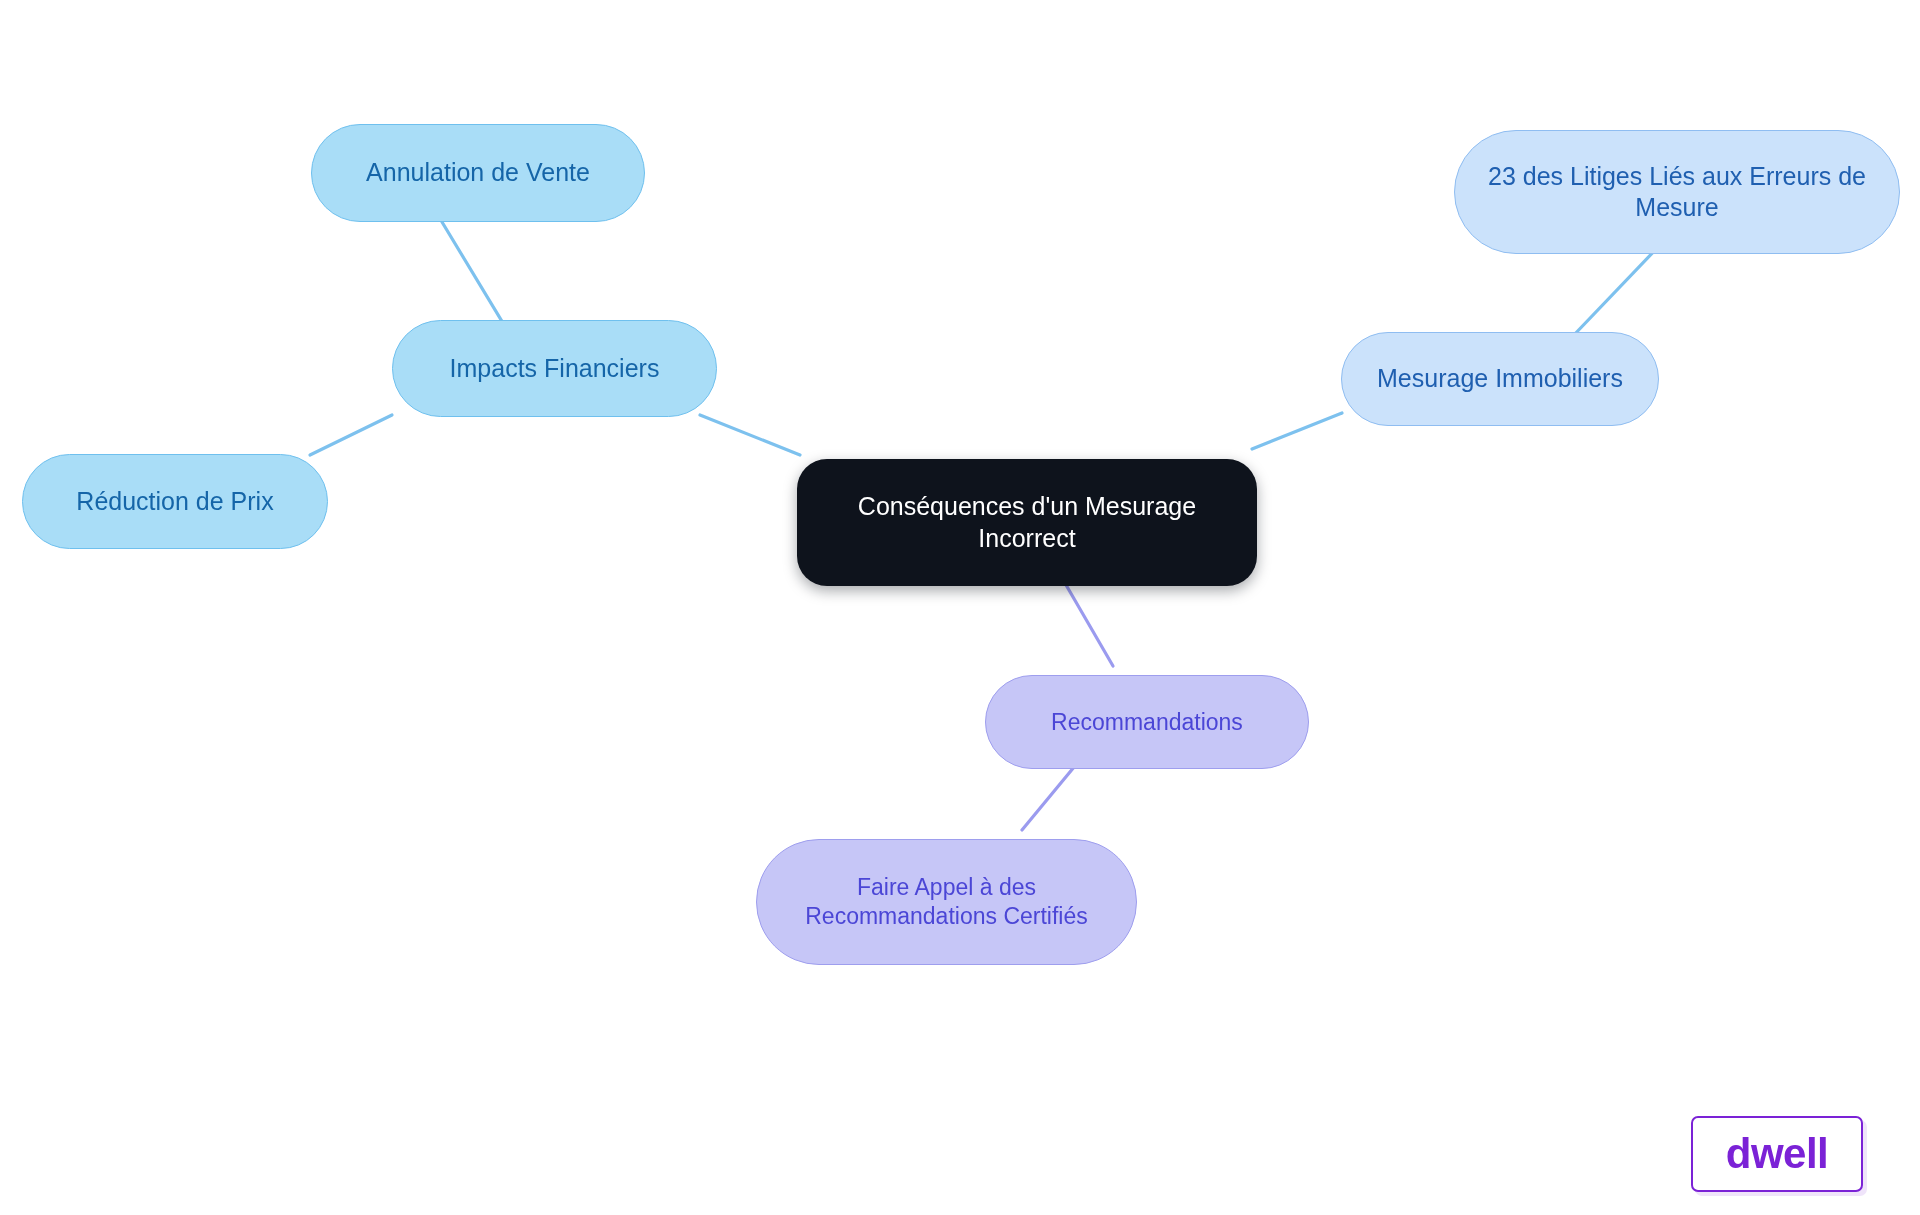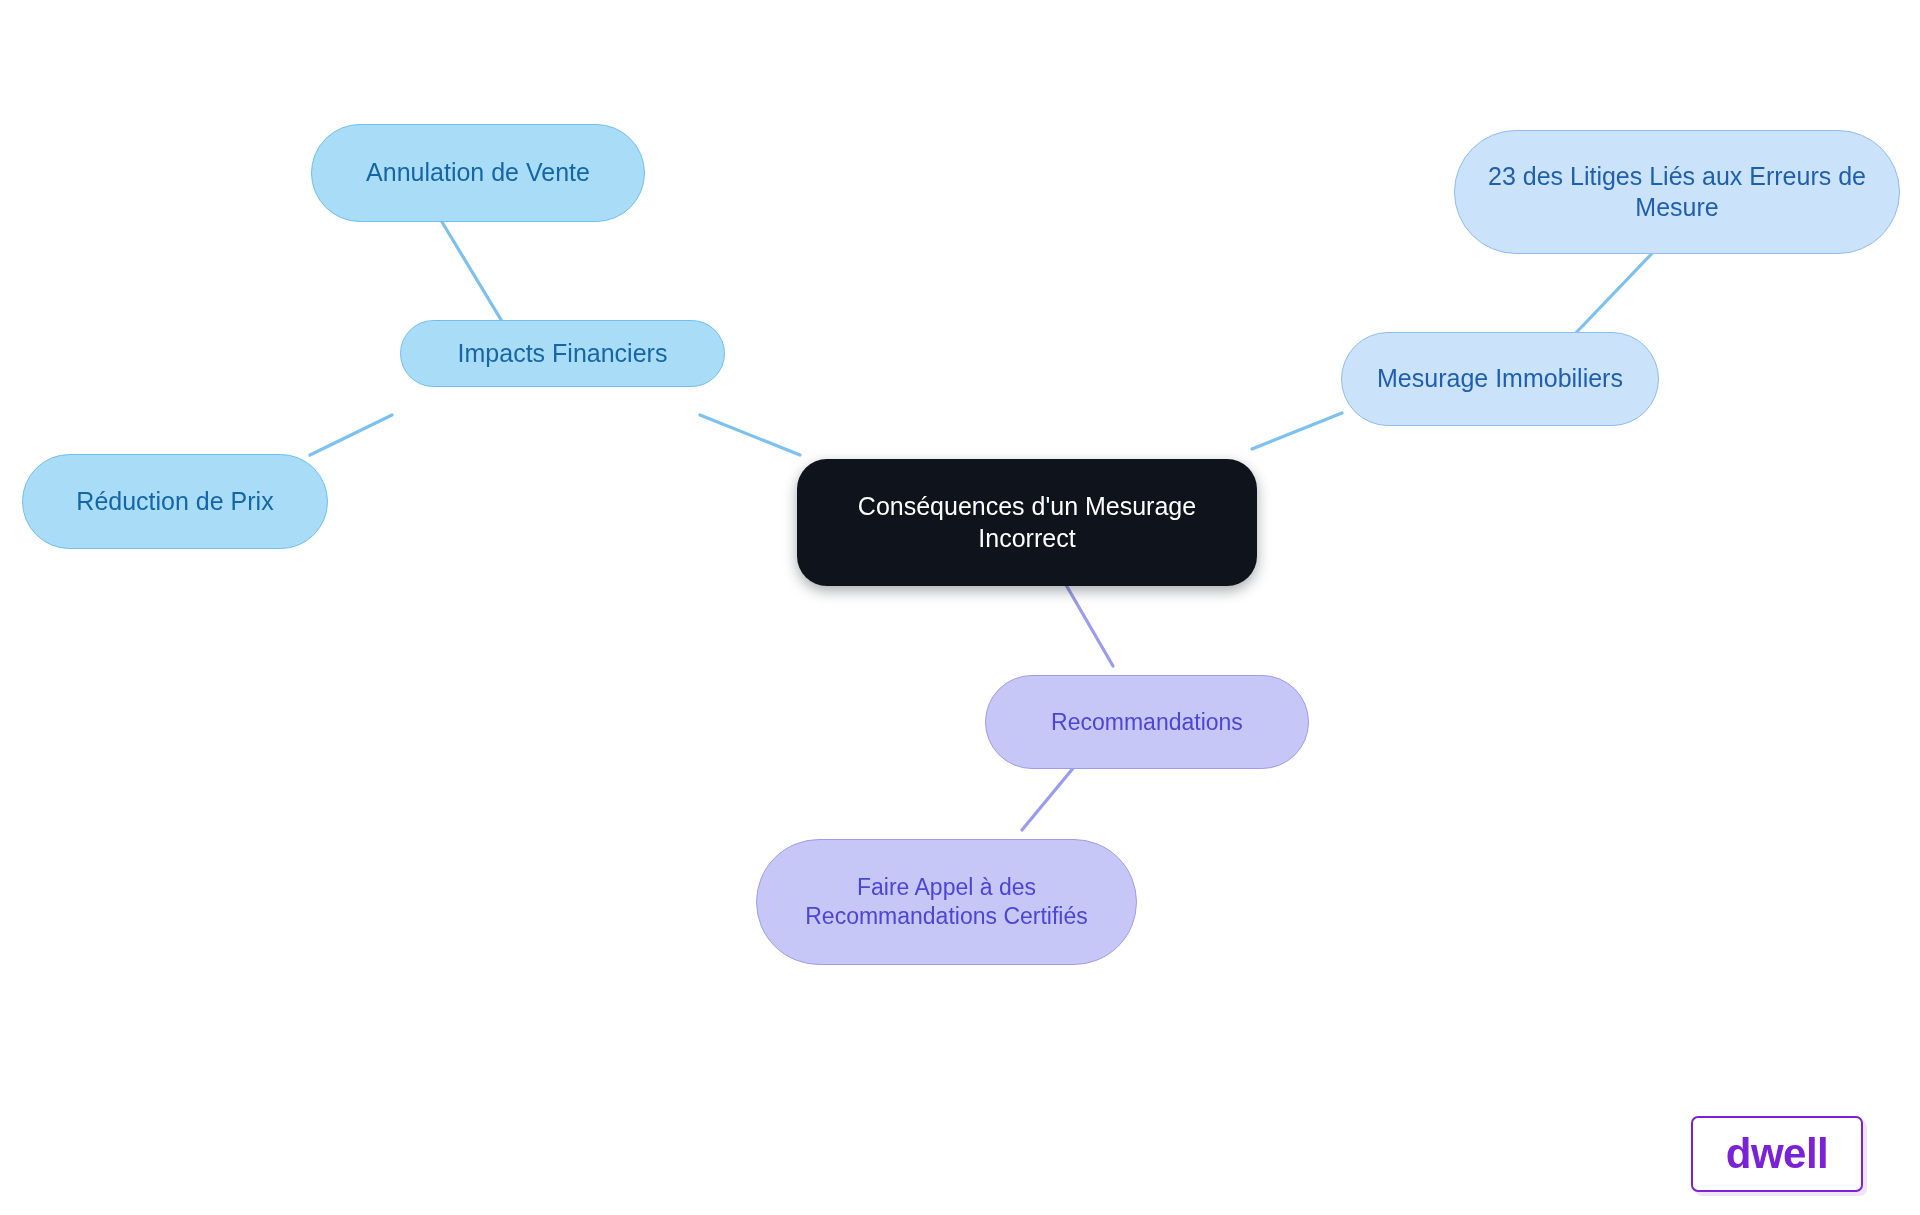--- a/index.html
+++ b/index.html
@@ -100,21 +100,21 @@
     <line x1="1252" y1="449" x2="1342" y2="413" stroke="#7dc1ee" stroke-width="3.2" stroke-linecap="round"></line>
     <line x1="1572" y1="337" x2="1660" y2="245" stroke="#7dc1ee" stroke-width="3.2" stroke-linecap="round"></line>
     <line x1="1062" y1="578" x2="1113" y2="666" stroke="#9b9bef" stroke-width="3.2" stroke-linecap="round"></line>
     <line x1="1084" y1="755" x2="1022" y2="830" stroke="#9b9bef" stroke-width="3.2" stroke-linecap="round"></line>
   </svg>
 
   <div class="node node-blue-strong" style="left:311px; top:124px; width:334px; height:98px;">
     <span>Annulation de Vente</span>
   </div>
 
-  <div class="node node-blue-strong" style="left:400px; top:320px; width:325px; height:67px;">
+  <div class="node node-blue-strong" style="left:392px; top:320px; width:325px; height:97px;">
     <span>Impacts Financiers</span>
   </div>
 
   <div class="node node-blue-strong" style="left:22px; top:454px; width:306px; height:95px;">
     <span>Réduction de Prix</span>
   </div>
 
   <div class="node node-root" style="left:797px; top:451px; width:460px; height:127px;margin-top:8px;">
     <span>Conséquences d'un Mesurage Incorrect</span>
   </div>

